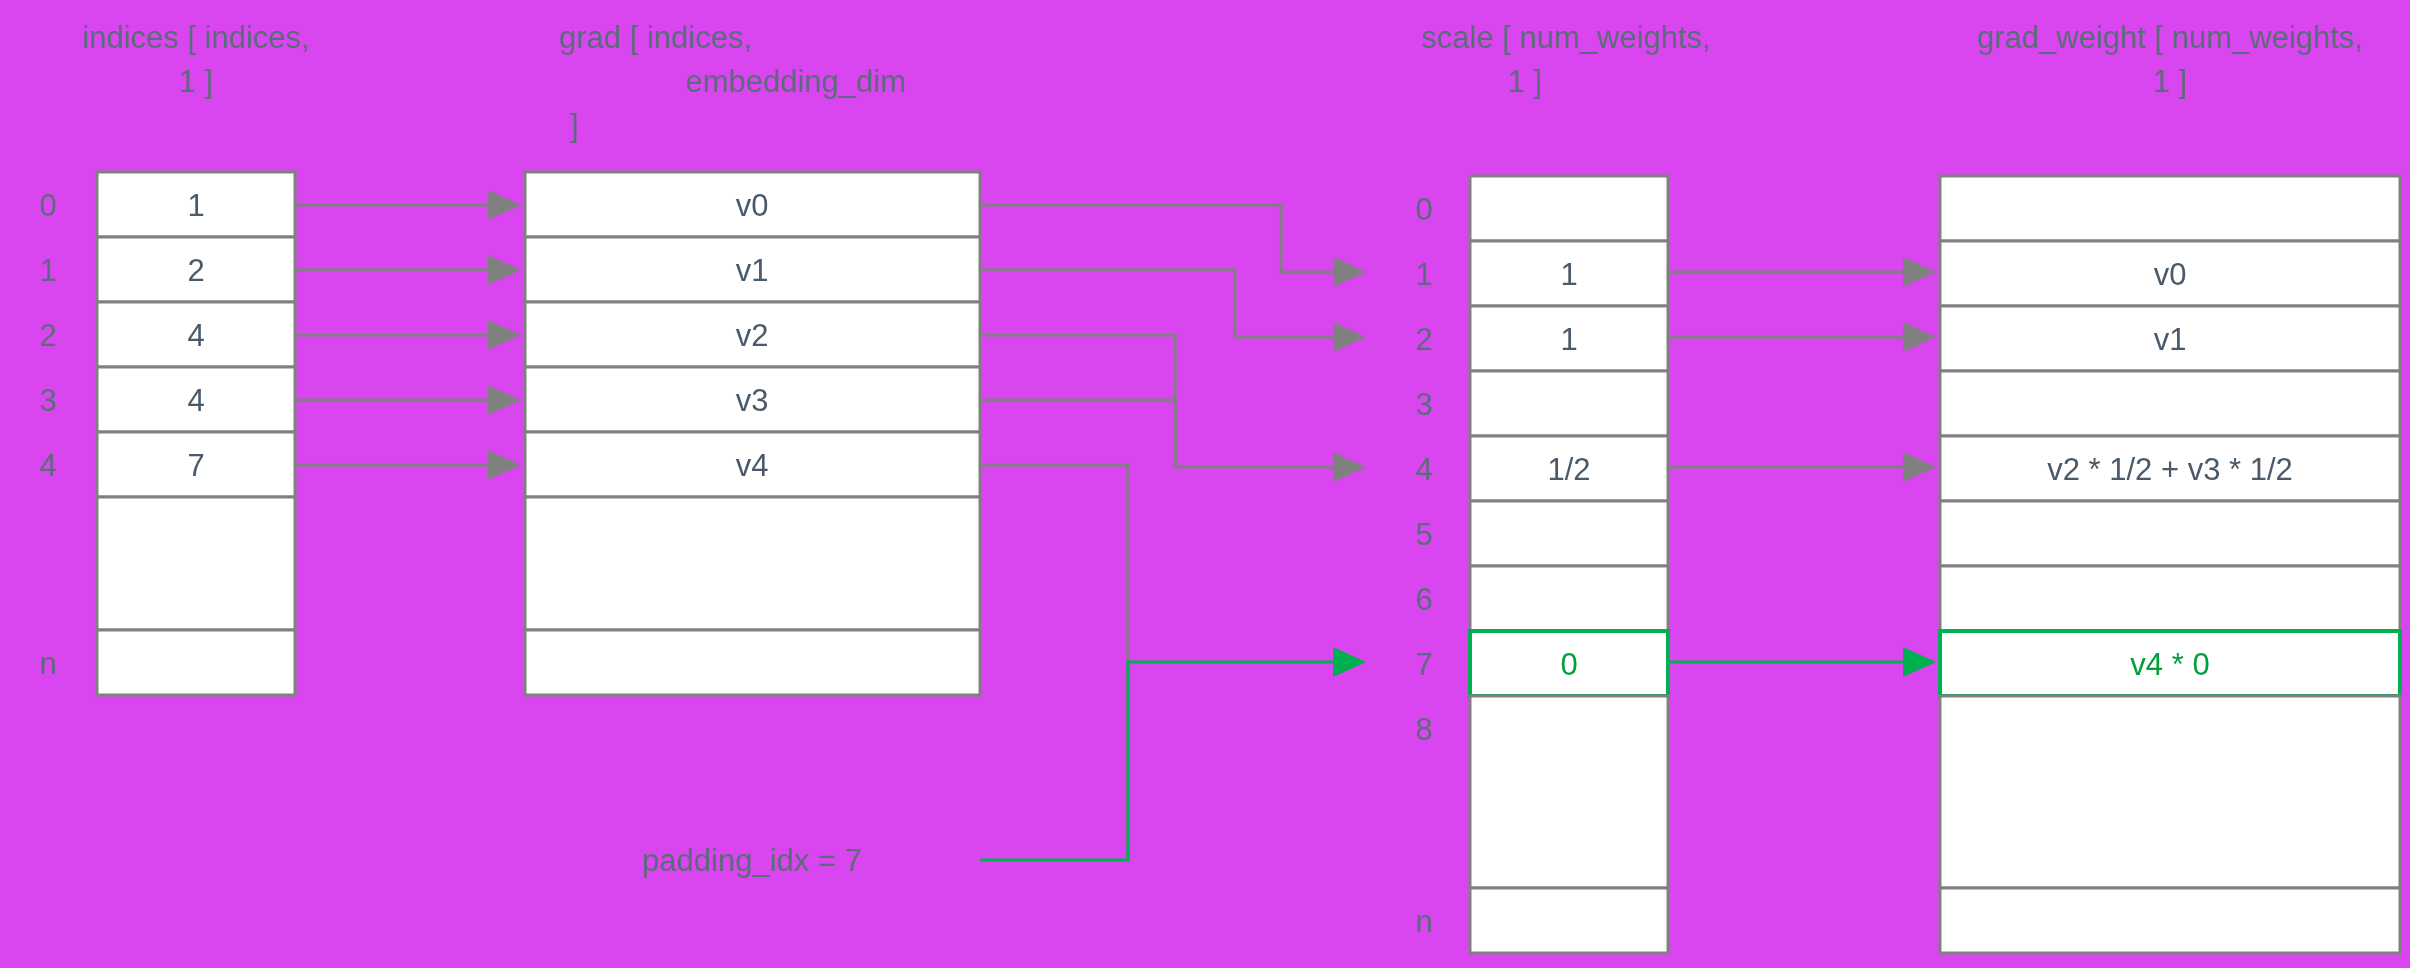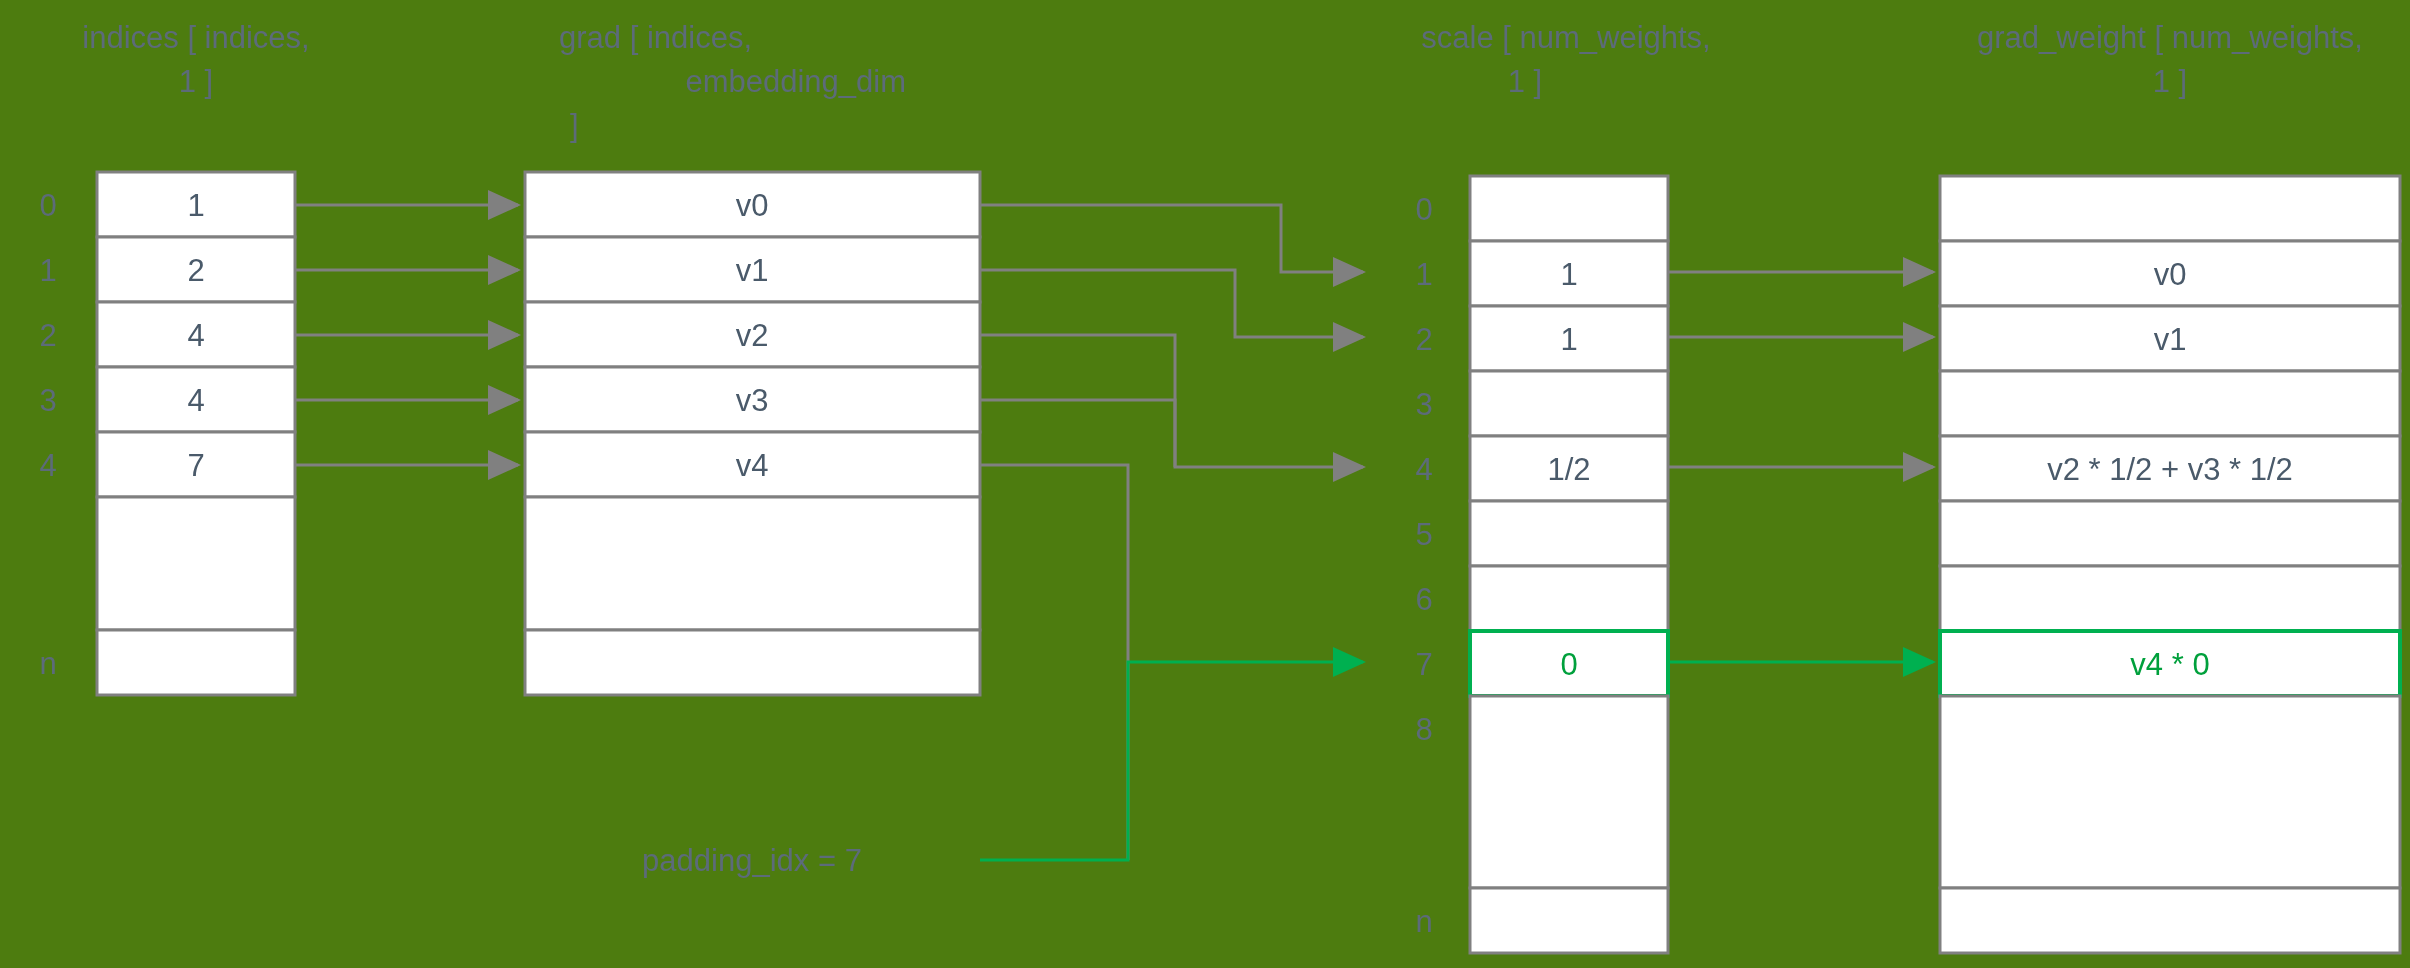--- a/index.html
+++ b/index.html
@@ -1,18 +1,18 @@
 <!DOCTYPE html>
 <html><head>
 <meta charset="utf-8">
 <style>
   html,body{margin:0;padding:0;background:#000;}
   body{width:2410px;height:968px;overflow:hidden;
        font-family:"Liberation Sans","DejaVu Sans",sans-serif;}
-  #stage{position:relative;width:2410px;height:968px;background:#4d7c0f;}
+  #stage{position:relative;width:2410px;height:968px;background:#d946ef;}
   svg{position:absolute;top:0;left:0;width:2410px;height:968px;display:block;}
   .hdr{fill:#5c6b7a;font-size:31px;}
   .rowlbl{fill:#5c6b7a;font-size:31px;}
   .cellval{fill:#4a5a6a;font-size:31px;}
   .cellgreen{fill:#00a03c;font-size:31px;}
   .note{fill:#5c6b7a;font-size:31px;}
   .cellbox{fill:#ffffff;stroke:#808080;stroke-width:3;}
   .cellbox-green{fill:#ffffff;stroke:#00b050;stroke-width:4;}
   .wire{stroke:#808080;stroke-width:3;fill:none;}
   .wire-green{stroke:#00b050;stroke-width:3;fill:none;}

